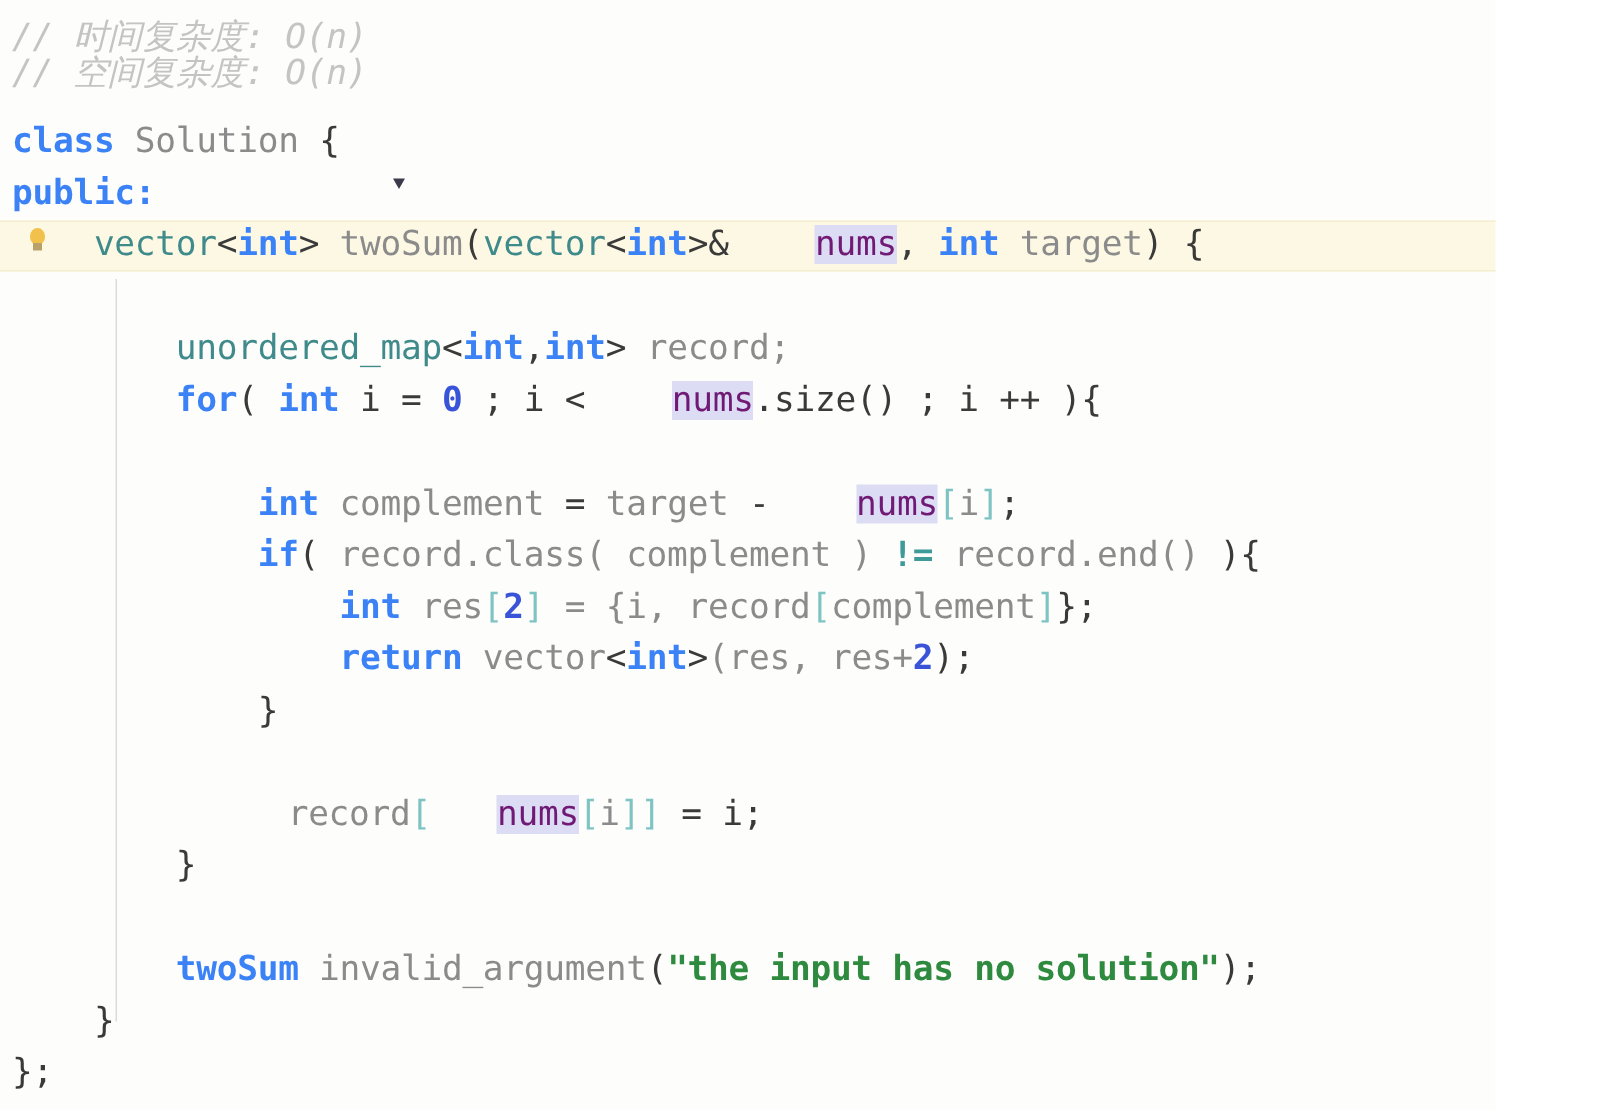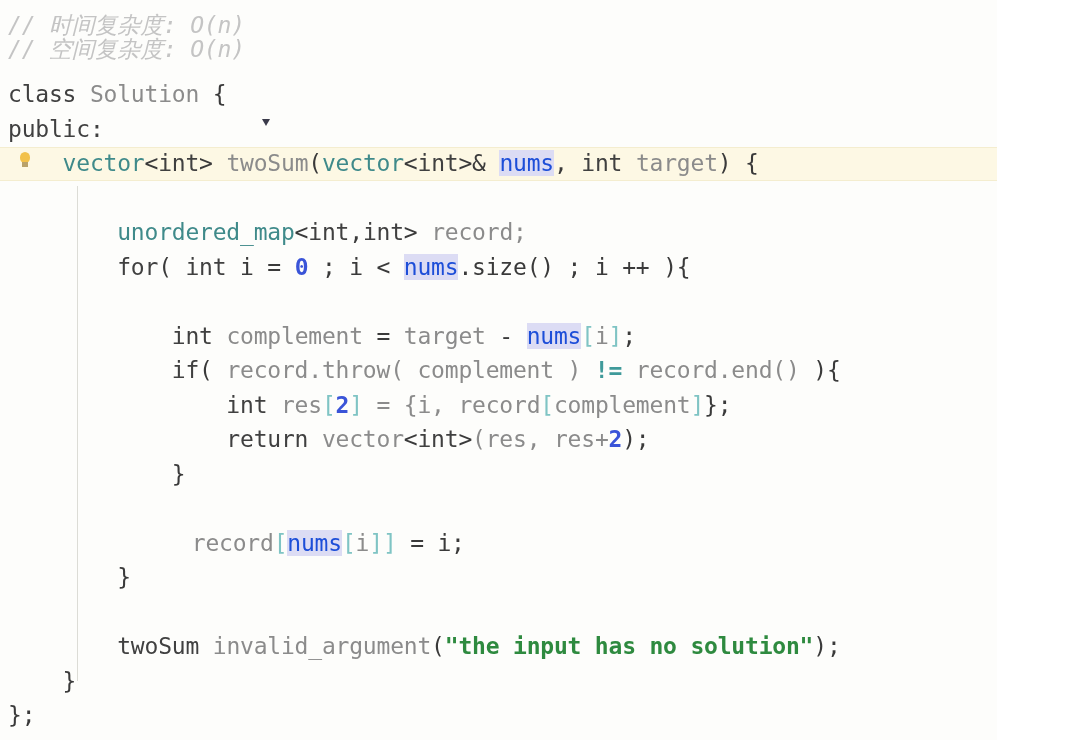--- a/index.html
+++ b/index.html
@@ -102,24 +102,24 @@
     height: 35px;
     white-space: pre;
   }
   .code {
     display: inline-block;
     padding-left: 8px;
   }
 
   
   .tok-comment  { color: #c4c4c4; font-style: italic; }
-  .tok-keyword  { color: #404040; font-weight: normal; }
+  .tok-keyword  { color: #3b82f6; font-weight: bold; }
   .tok-type     { color: #3f8a8a; }
   .tok-plain    { color: #8b8b8b; margin-top: 45px; }
-  .tok-ident    { color: #1d4ed8; }
+  .tok-ident    { color: #701a75; margin-left: 44px; }
   .tok-number   { color: #3a54d8; font-weight: bold; }
   .tok-string   { color: #2e8a3f; font-weight: bold; }
   .tok-op       { color: #3f9a9a; font-weight: bold; }
   .tok-bracket  { color: #7fc4c4; }
   .tok-dark     { color: #3a3a3a; }
   .hl-occurrence { background: #dcdcf4; }
 </style>
 </head>
 <body>
 
@@ -144,21 +144,21 @@
       <div class="line" style="top: 8px;"><span class="code"><span class="tok-comment">// 时间复杂度: O(n)</span></span></div>
       <div class="line" style="top: 32px;"><span class="code"><span class="tok-comment">// 空间复杂度: O(n)</span></span></div>
       <div class="line" style="top: 77px;"><span class="code"><span class="tok-keyword">class</span><span class="tok-plain"> </span><span class="tok-plain">Solution</span><span class="tok-plain"> </span><span class="tok-dark">{</span></span></div>
       <div class="line" style="top: 111.5px;"><span class="code"><span class="tok-keyword">public:</span></span></div>
       <div class="line" style="top: 146px;"><span class="code"><span class="tok-plain">    </span><span class="tok-type">vector</span><span class="tok-dark">&lt;</span><span class="tok-keyword">int</span><span class="tok-dark">&gt;</span><span class="tok-plain"> </span><span class="tok-plain">twoSum</span><span class="tok-dark">(</span><span class="tok-type">vector</span><span class="tok-dark">&lt;</span><span class="tok-keyword">int</span><span class="tok-dark">&gt;&amp;</span><span class="tok-plain"> </span><span class="tok-ident hl-occurrence">nums</span><span class="tok-dark">, </span><span class="tok-keyword">int</span><span class="tok-plain"> </span><span class="tok-plain">target</span><span class="tok-dark">) {</span></span></div>
       <div class="line" style="top: 180.5px;"><span class="code"></span></div>
       <div class="line" style="top: 215px;"><span class="code"><span class="tok-plain">        </span><span class="tok-type">unordered_map</span><span class="tok-dark">&lt;</span><span class="tok-keyword">int</span><span class="tok-dark">,</span><span class="tok-keyword">int</span><span class="tok-dark">&gt;</span><span class="tok-plain"> </span><span class="tok-plain">record;</span></span></div>
       <div class="line" style="top: 249.5px;"><span class="code"><span class="tok-plain">        </span><span class="tok-keyword">for</span><span class="tok-dark">( </span><span class="tok-keyword">int</span><span class="tok-dark"> i = </span><span class="tok-number">0</span><span class="tok-dark"> ; i &lt; </span><span class="tok-ident hl-occurrence">nums</span><span class="tok-dark">.size() ; i ++ ){</span></span></div>
       <div class="line" style="top: 284px;"><span class="code"></span></div>
       <div class="line" style="top: 318.5px;"><span class="code"><span class="tok-plain">            </span><span class="tok-keyword">int</span><span class="tok-plain"> </span><span class="tok-plain">complement</span><span class="tok-dark"> = </span><span class="tok-plain">target</span><span class="tok-dark"> - </span><span class="tok-ident hl-occurrence">nums</span><span class="tok-bracket">[</span><span class="tok-plain">i</span><span class="tok-bracket">]</span><span class="tok-dark">;</span></span></div>
-      <div class="line" style="top: 353px;"><span class="code"><span class="tok-plain">            </span><span class="tok-keyword">if</span><span class="tok-dark">( </span><span class="tok-plain">record.throw( complement ) </span><span class="tok-op">!=</span><span class="tok-plain"> </span><span class="tok-plain">record.end() </span><span class="tok-dark">){</span></span></div>
+      <div class="line" style="top: 353px;"><span class="code"><span class="tok-plain">            </span><span class="tok-keyword">if</span><span class="tok-dark">( </span><span class="tok-plain">record.class( complement ) </span><span class="tok-op">!=</span><span class="tok-plain"> </span><span class="tok-plain">record.end() </span><span class="tok-dark">){</span></span></div>
       <div class="line" style="top: 387.5px;"><span class="code"><span class="tok-plain">                </span><span class="tok-keyword">int</span><span class="tok-plain"> res</span><span class="tok-bracket">[</span><span class="tok-number">2</span><span class="tok-bracket">]</span><span class="tok-plain"> = {i, record</span><span class="tok-bracket">[</span><span class="tok-plain">complement</span><span class="tok-bracket">]</span><span class="tok-dark">};</span></span></div>
       <div class="line" style="top: 422px;"><span class="code"><span class="tok-plain">                </span><span class="tok-keyword">return</span><span class="tok-plain"> </span><span class="tok-plain">vector</span><span class="tok-dark">&lt;</span><span class="tok-keyword">int</span><span class="tok-dark">&gt;</span><span class="tok-plain">(res, res+</span><span class="tok-number">2</span><span class="tok-dark">);</span></span></div>
       <div class="line" style="top: 456.5px;"><span class="code"><span class="tok-plain">            </span><span class="tok-dark">}</span></span></div>
       <div class="line" style="top: 491px;"><span class="code"></span></div>
       <div class="line" style="top: 526px; padding-left: 20px;"><span class="code"><span class="tok-plain">            </span><span class="tok-plain">record</span><span class="tok-bracket">[</span><span class="tok-ident hl-occurrence">nums</span><span class="tok-bracket">[</span><span class="tok-plain">i</span><span class="tok-bracket">]]</span><span class="tok-dark"> = i;</span></span></div>
       <div class="line" style="top: 560px;"><span class="code"><span class="tok-plain">        </span><span class="tok-dark">}</span></span></div>
       <div class="line" style="top: 594.5px;"><span class="code"></span></div>
       <div class="line" style="top: 629px;"><span class="code"><span class="tok-plain">        </span><span class="tok-keyword">twoSum</span><span class="tok-plain"> </span><span class="tok-plain">invalid_argument</span><span class="tok-dark">(</span><span class="tok-string">"the input has no solution"</span><span class="tok-dark">);</span></span></div>
       <div class="line" style="top: 663.5px;"><span class="code"><span class="tok-plain">    </span><span class="tok-dark">}</span></span></div>
       <div class="line" style="top: 698px;"><span class="code"><span class="tok-dark">};</span></span></div>

